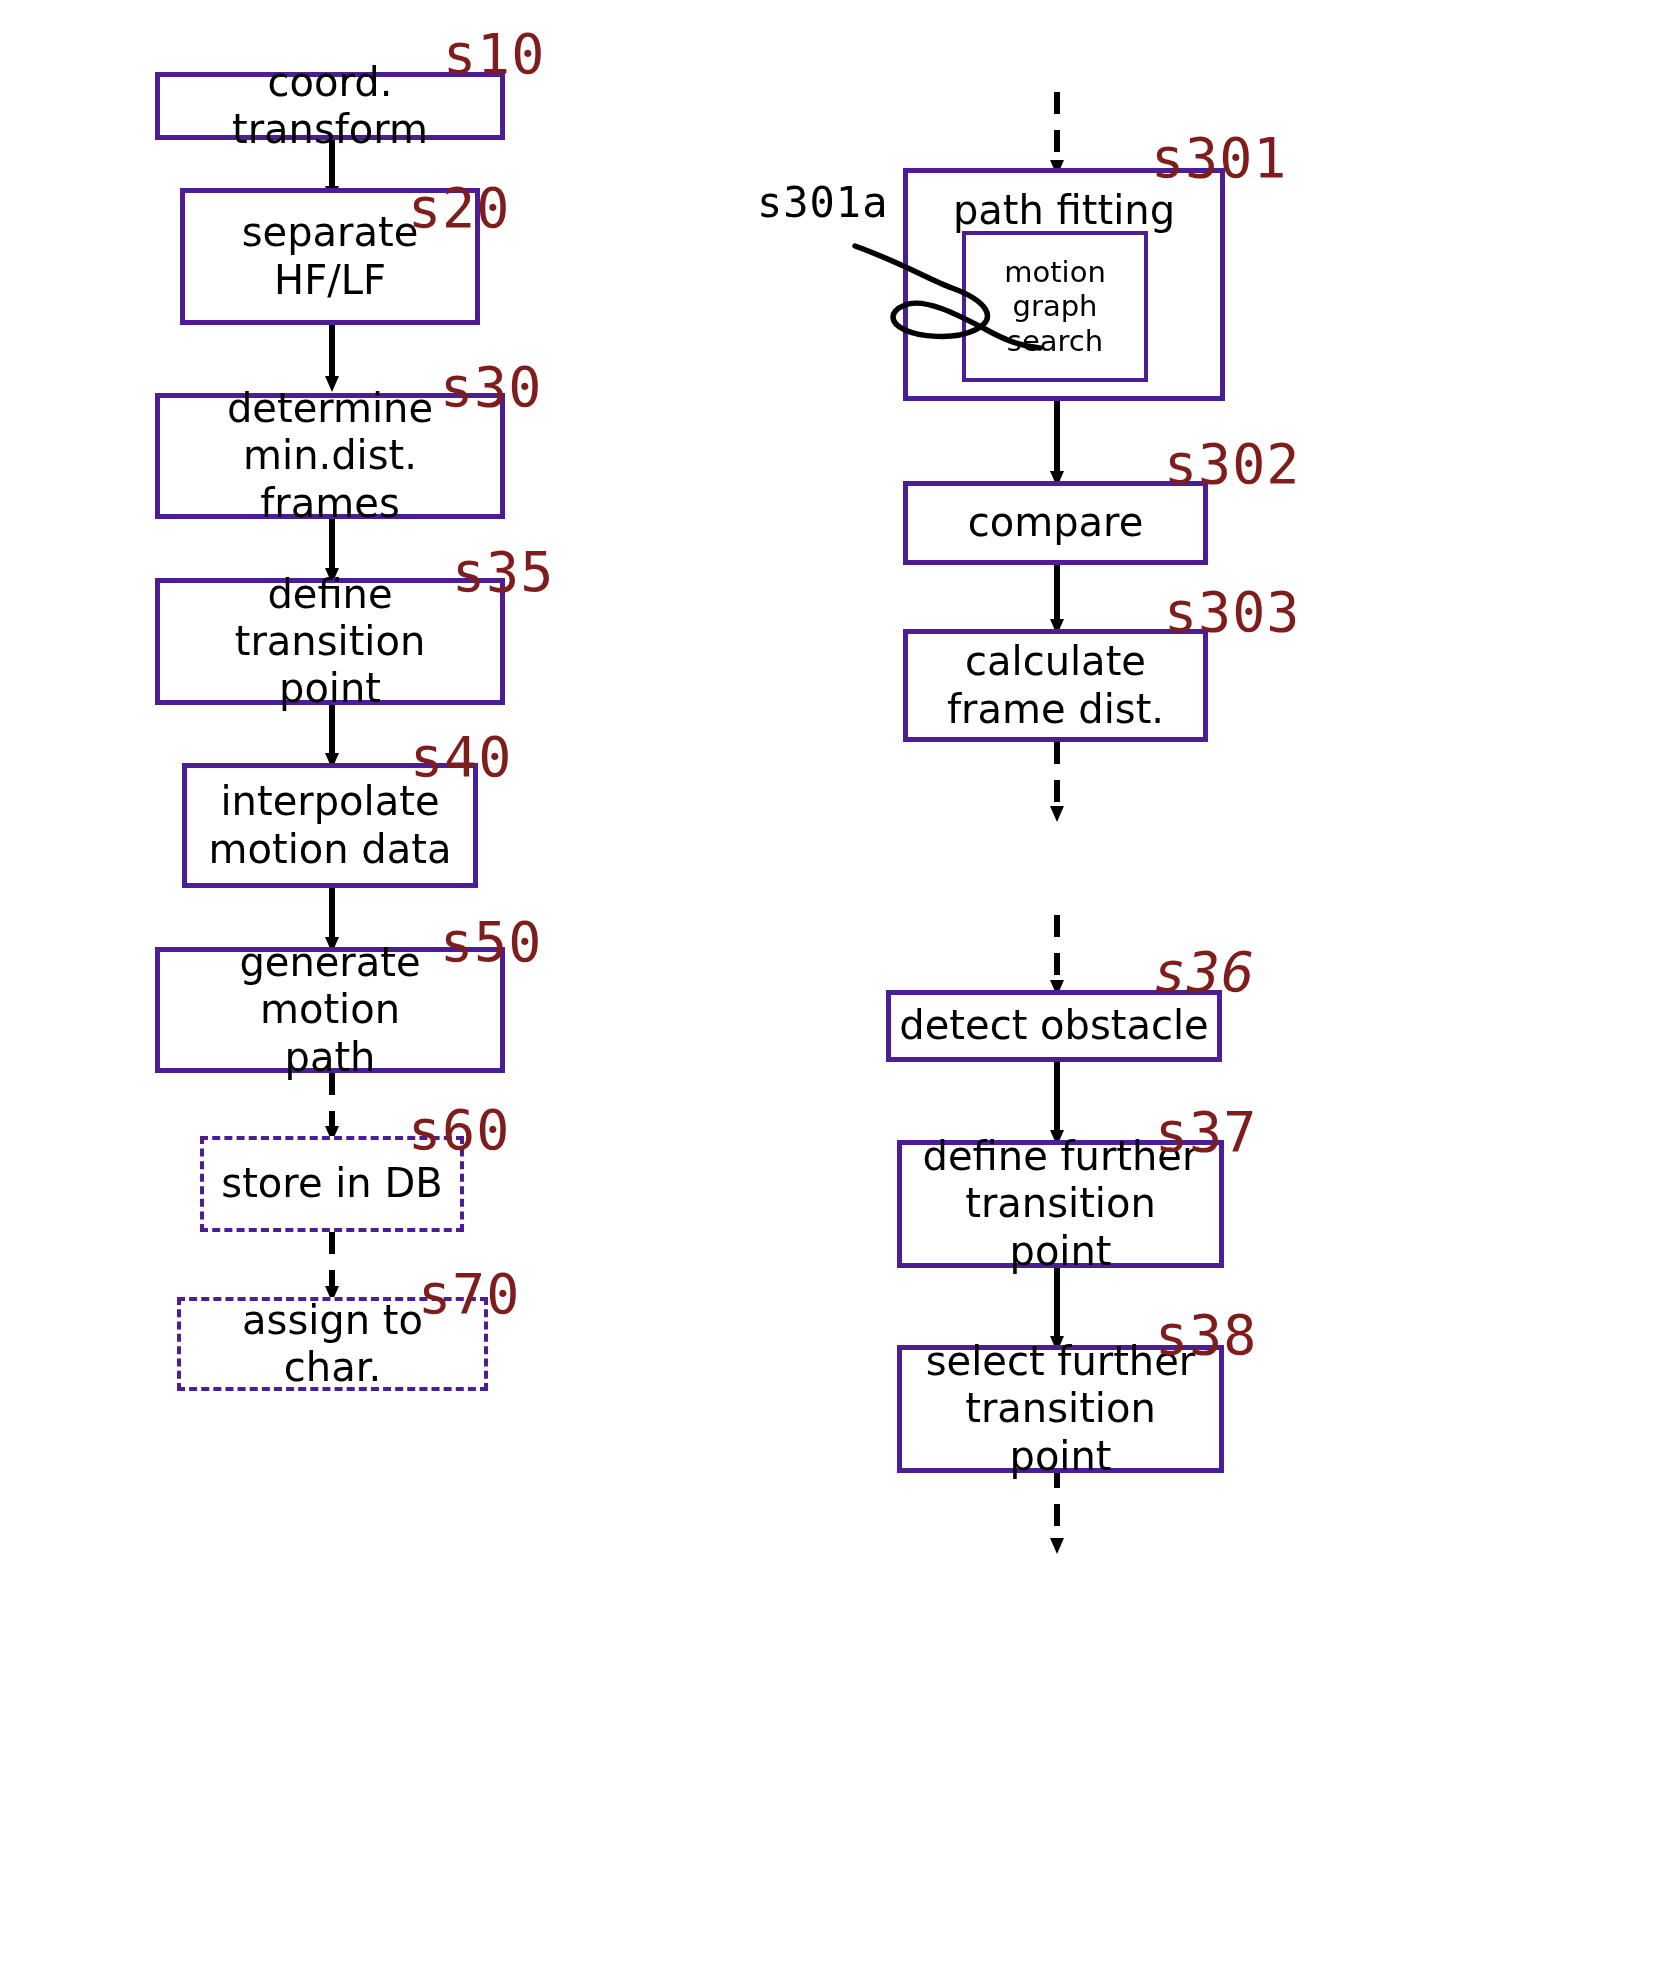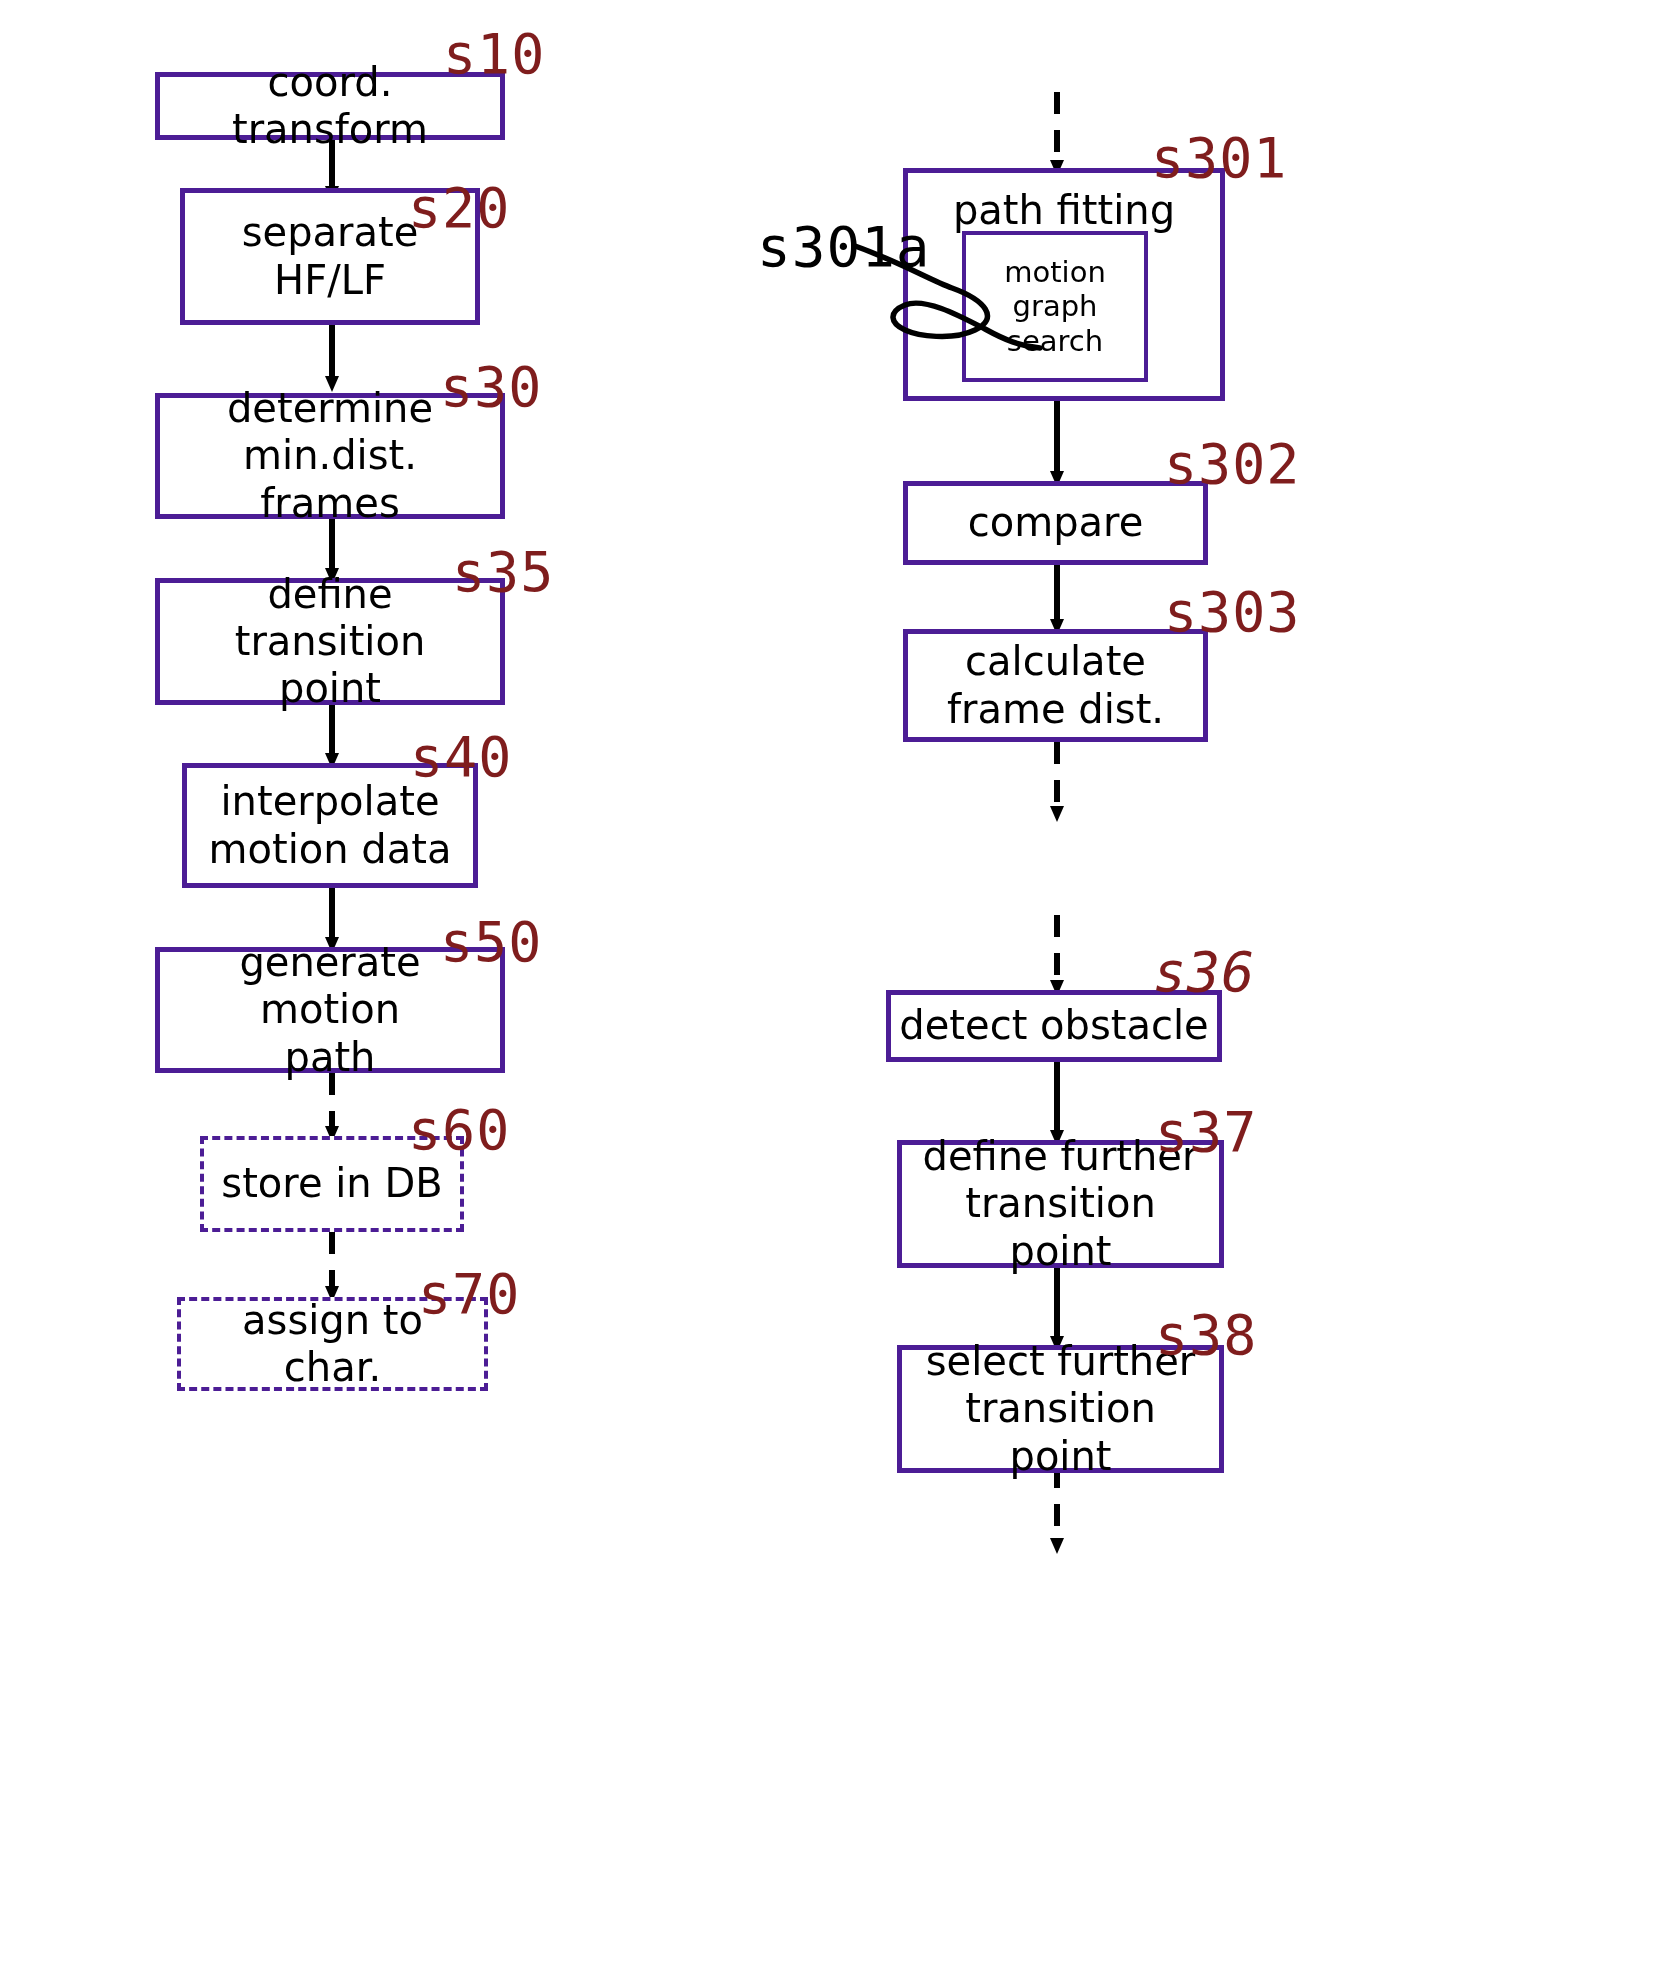--- a/index.html
+++ b/index.html
@@ -50,26 +50,25 @@
     font-family: "DejaVu Sans Mono", monospace;
     font-size: 55px;
     letter-spacing: 1px;
     color: #7f1d1d;
     white-space: nowrap;
     z-index: 5;
   }
   .leader-tag {
     position: absolute;
     font-family: "DejaVu Sans Mono", monospace;
-    font-size: 56px;
+    font-size: 42px;
     letter-spacing: 1px;
     color: #000000;
     white-space: nowrap;
     z-index: 5;
-    margin-top: 36px;
   }
   #edges {
     position: absolute;
     left: 0;
     top: 0;
     width: 1676px;
     height: 1973px;
     z-index: 2;
     pointer-events: none;
   }

